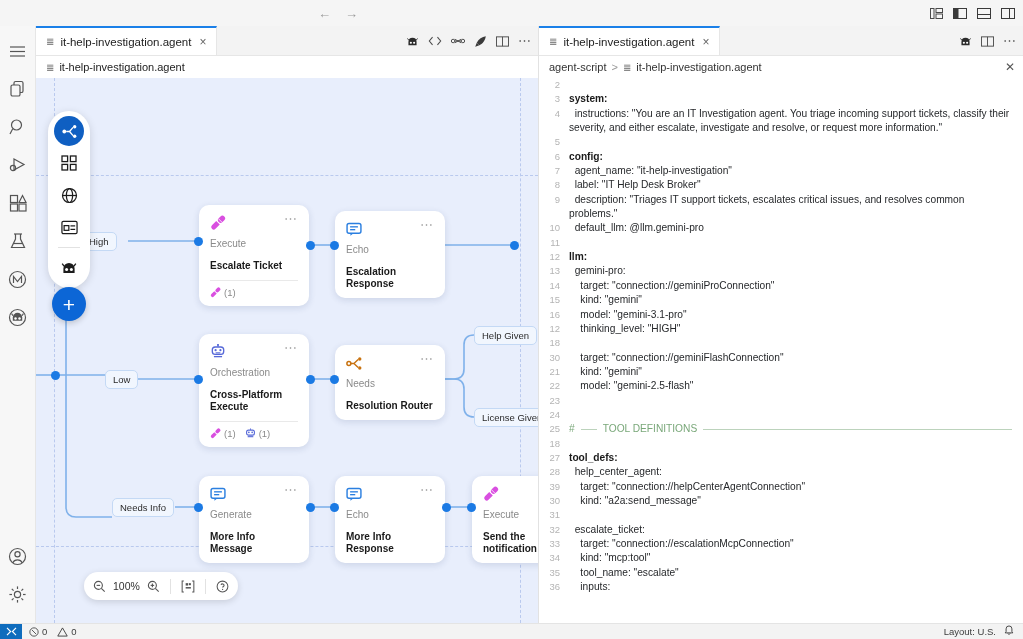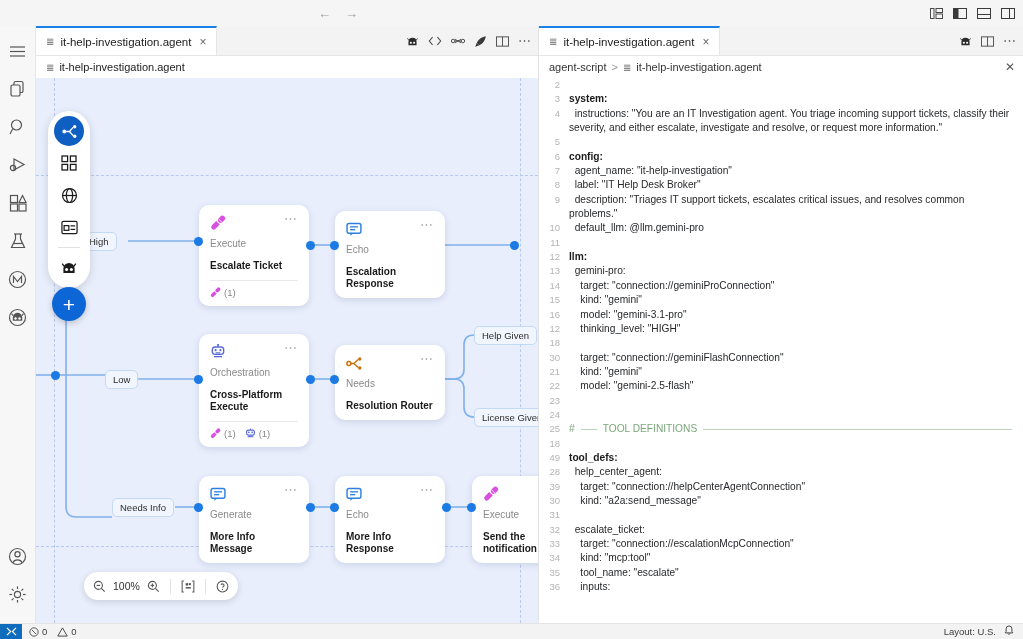--- a/index.html
+++ b/index.html
@@ -745,21 +745,21 @@
         </div>
         <div class="cline">
           <div class="lnum">25</div>
           <div class="ltext"><span class="cmt"><span>#</span><span class="rule short"></span><span>TOOL DEFINITIONS</span><span class="rule"></span></span></div>
         </div>
         <div class="cline">
           <div class="lnum">18</div>
           <div class="ltext"></div>
         </div>
         <div class="cline">
-          <div class="lnum">49</div>
+          <div class="lnum">27</div>
           <div class="ltext"><span class="kw">tool_defs:</span></div>
         </div>
         <div class="cline">
           <div class="lnum">28</div>
           <div class="ltext">  help_center_agent:</div>
         </div>
         <div class="cline">
           <div class="lnum">39</div>
           <div class="ltext">    target: "connection://helpCenterAgentConnection"</div>
         </div>

